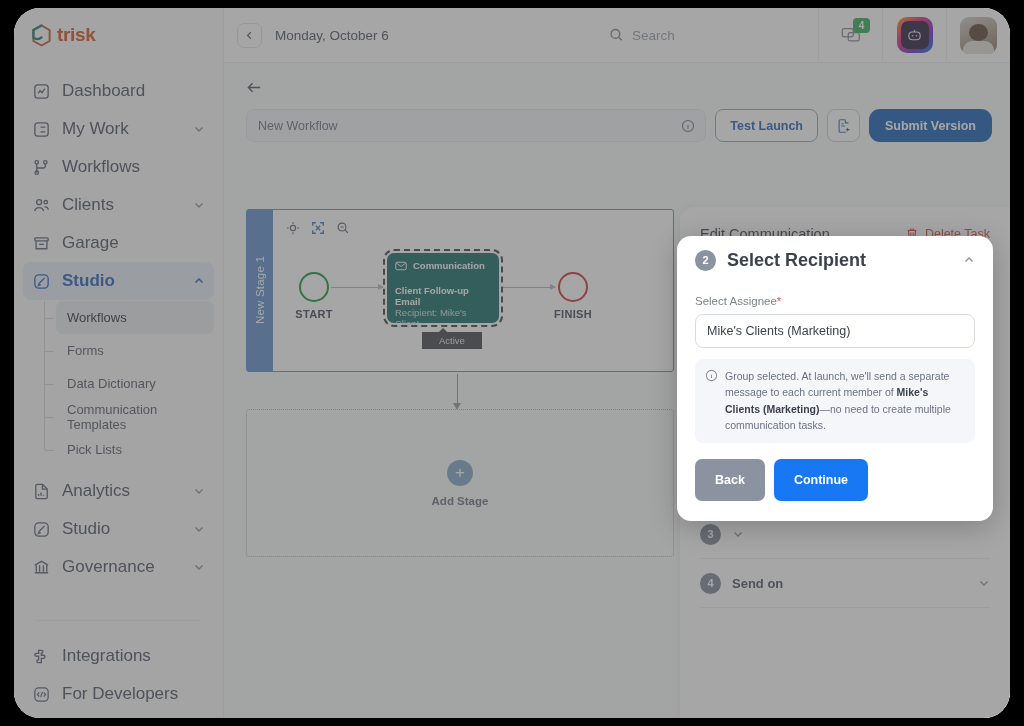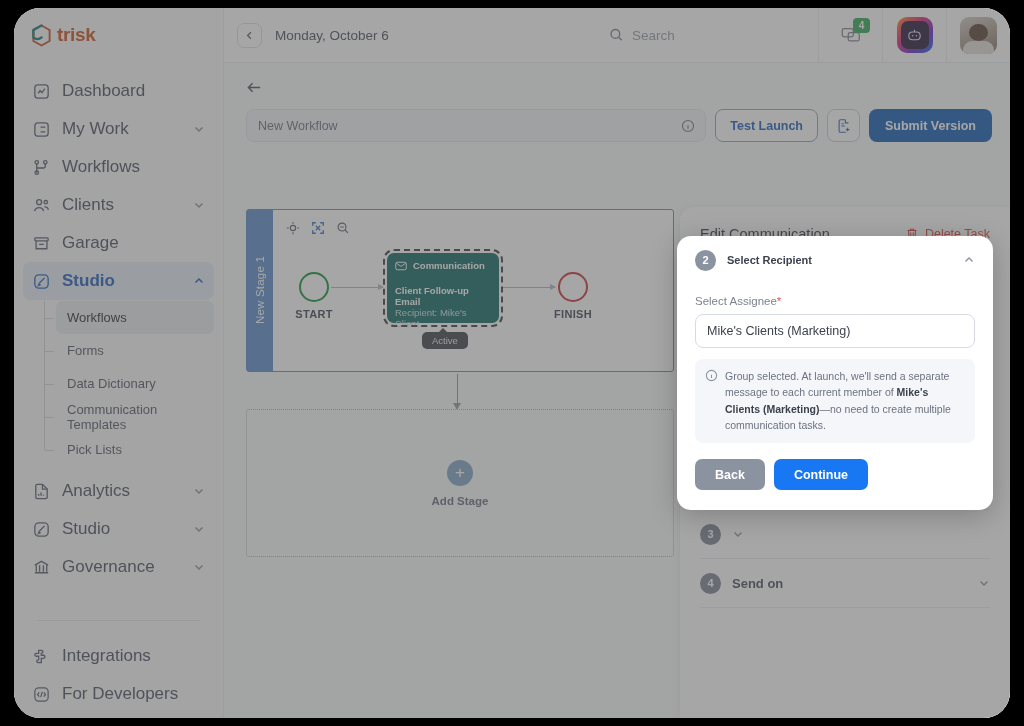--- a/index.html
+++ b/index.html
@@ -170,21 +170,21 @@
     cursor:pointer; white-space:nowrap;
   }
   .btn-outline {
     padding: 0 14px; border:1px solid #8fb0dd; color:#3b72c4; background:#fff;
     font-weight:600;
   }
   .btn-icon {
     width: 33px; border:1px solid #c8d4e6; color:#4a7cc4; background:#fff;
   }
   .btn-primary {
-    padding: 0 16px; background:#2d6fbd; color:#fff; font-weight:600;
+    padding: 0 16px; background:#2d6fbd; color:#fff; font-weight:600;border-radius:11px;
   }
 
   
   #canvas {
     position:absolute; left: 22px; top: 146px;
     width: 428px; height: 348px;
   }
   .stage-box {
     position:relative;
     height: 163px;
@@ -234,22 +234,22 @@
     width: 112px; height: 70px;
     background:#2b7a75; border-radius: 7px;
     outline: 2px dashed #555; outline-offset: 2px;
     padding: 7px 8px; color:#fff;
   }
   .comm-hdr { display:flex; align-items:center; gap:6px; font-size:9.5px; font-weight:600; }
   .comm-l1 { margin-top: 14px; font-size: 9.5px; font-weight:600; }
   .comm-l2 { font-size: 9.5px; color:#cfe4e2; }
   .tooltip {
     position:absolute; left: 149px; top: 82px;
-    background:#55595f; color:#e9eaec; border-radius:5px;
-    font-size:9.5px; padding: 3px 10px;
+    background:#55595f; color:#e9eaec; border-radius:0;
+    font-size:9.5px; padding: 3px 17px;
   }
   .tooltip::before {
     content:""; position:absolute; left: 16px; top:-4px;
     border-bottom:5px solid #55595f;
     border-left:5px solid transparent; border-right:5px solid transparent;
   }
 
   .down-arrow {
     position:absolute; left: 211px; top: 165px; width:1px; height:30px; background:#9ea4ad;
   }
@@ -313,42 +313,42 @@
     border-radius: 14px;
     box-shadow: 0 6px 28px rgba(0,0,0,0.22);
     z-index: 100;
     padding: 0 18px 20px 18px;
   }
   .pop-head { display:flex; align-items:center; gap:11px; height:48px; }
   .pop-num {
     width:21px;height:21px;border-radius:50%;background:#8b93a1;color:#fff;
     font-size:11px;font-weight:700;display:flex;align-items:center;justify-content:center;
   }
-  .pop-title { font-size:11px; font-weight:700; color:#3c424d; flex:1; }
+  .pop-title { font-size:18px; font-weight:700; color:#3c424d; flex:1; }
   .pop-chev { color:#8b93a1; }
   .field-lbl { font-size:11.5px; color:#7c838f; margin-top: 11px; }
   .req { color:#e05a52; }
   .select-box {
     margin-top: 7px; height: 34px;
     border:1px solid #d7dbe1; border-radius:8px;
     display:flex; align-items:center; padding: 0 11px;
     font-size:12.5px; color:#3c424d; cursor:pointer;
   }
   .info-box {
     margin-top: 11px;
     background:#f4f6fa; border-radius: 8px;
     padding: 9px 11px 10px 10px;
     display:flex; gap:7px;
   }
   .info-box .i-ico { flex:0 0 auto; color:#8b93a1; margin-top:1px; }
   .info-box .i-txt { font-size:10.5px; line-height:1.55; color:#6b7280; }
   .info-box .i-txt b { color:#3c424d; font-weight:700; }
   .pop-btns { display:flex; gap:9px; margin-top: 16px; }
   .pb {
-    height: 31px; padding: 0 20px; border-radius:7px;
+    height: 42px; padding: 0 20px; border-radius:7px;
     font-size:12.5px; font-weight:600; color:#fff;
     display:flex;align-items:center;justify-content:center;cursor:pointer;
   }
   .pb-back { background:#8b93a1; }
   .pb-cont { background:#1877f2; }
 </style>
 </head>
 <body>
 
 <div id="app">

